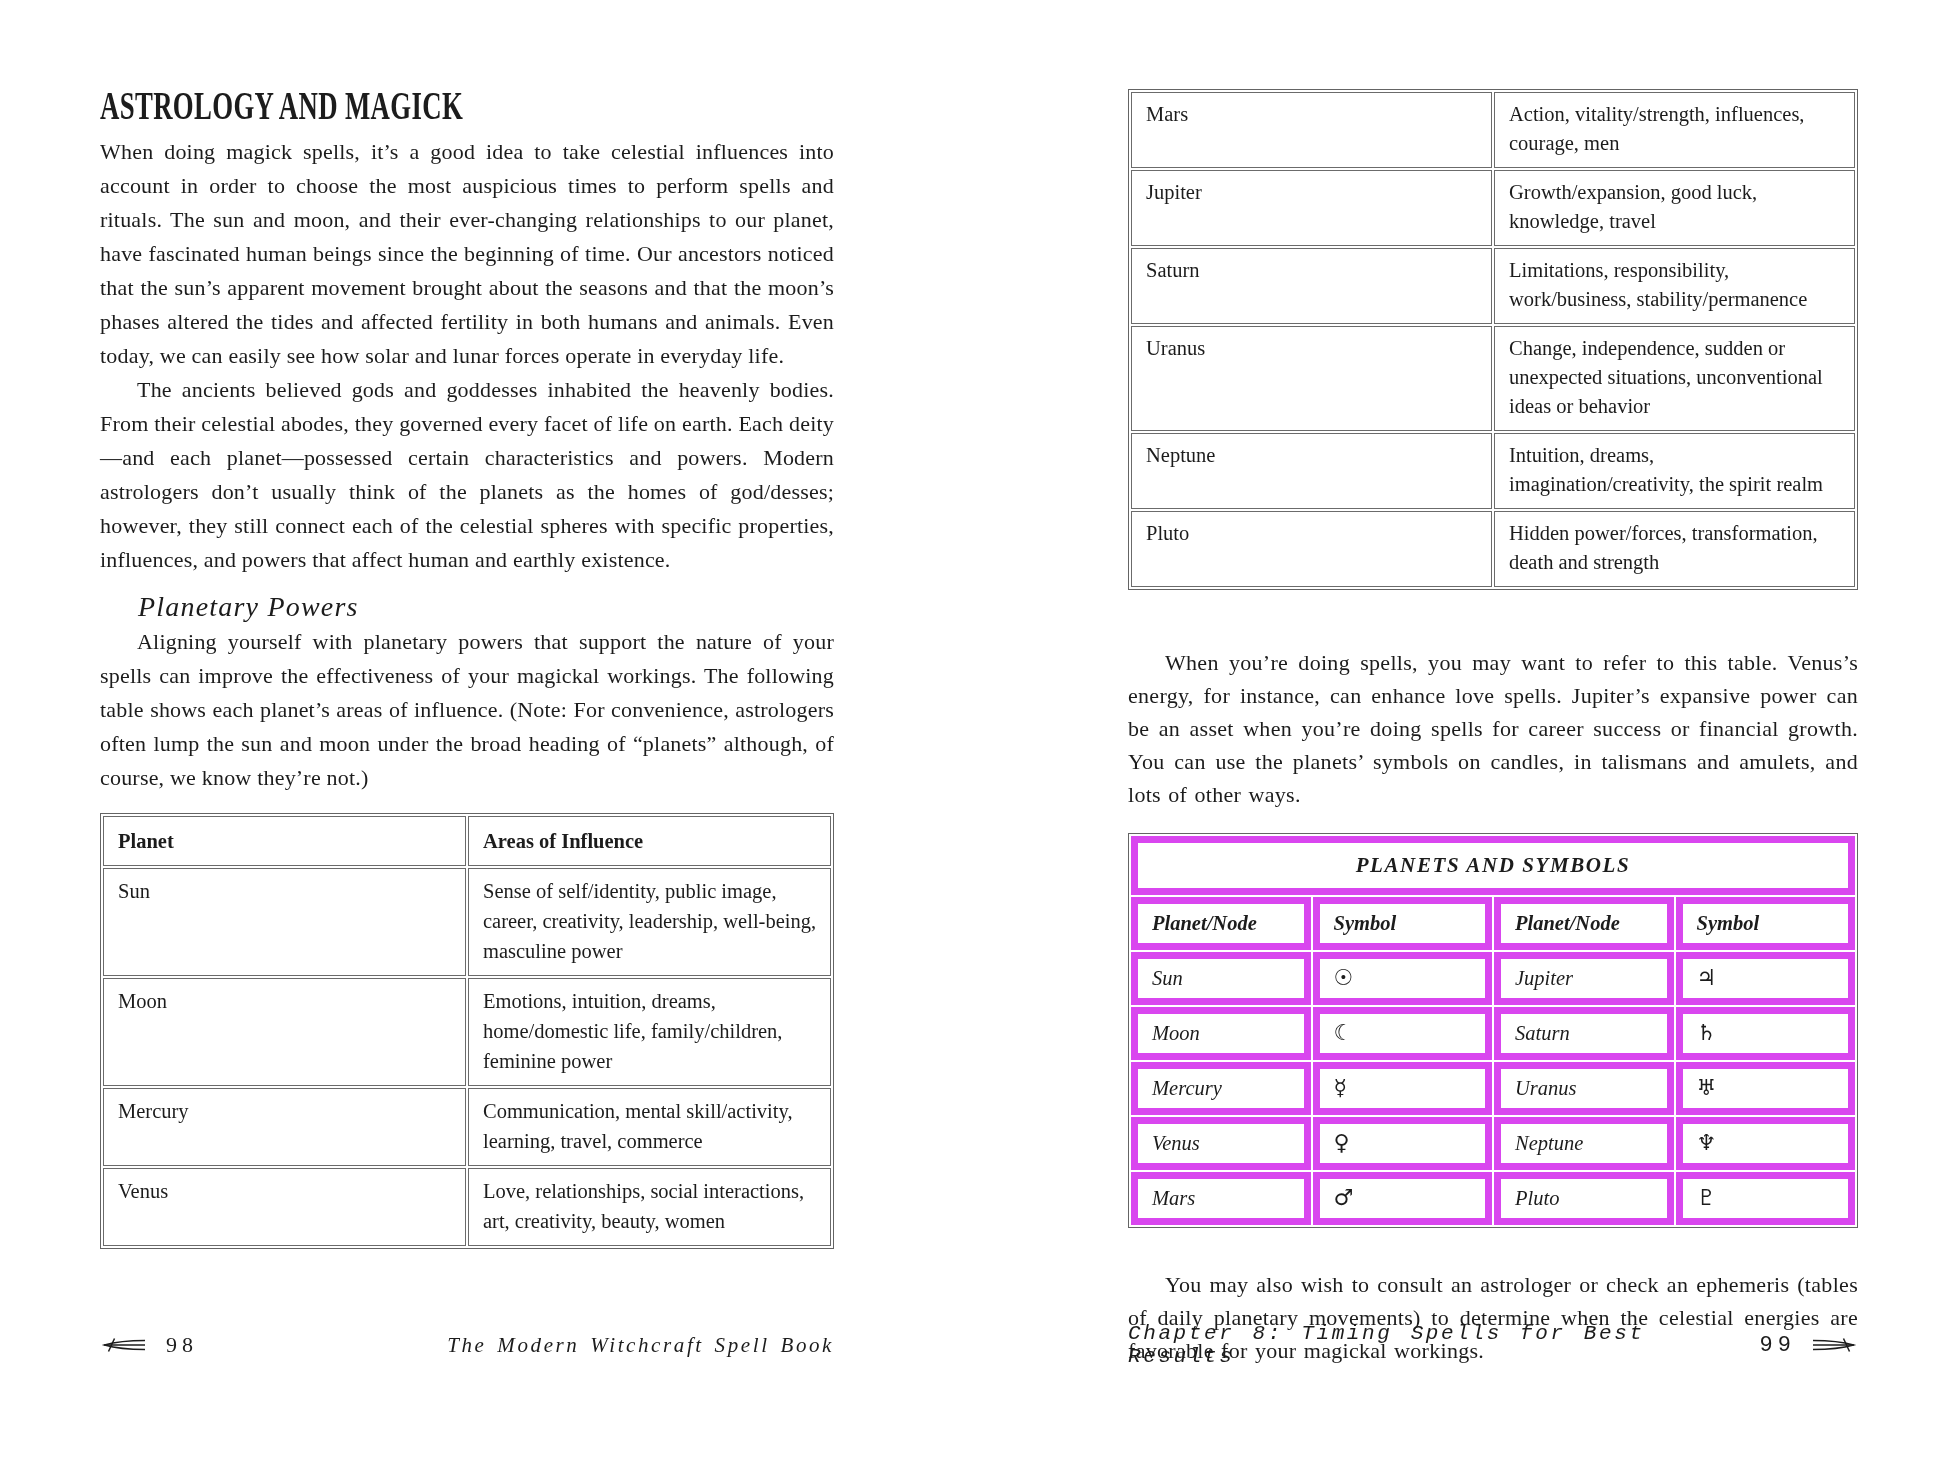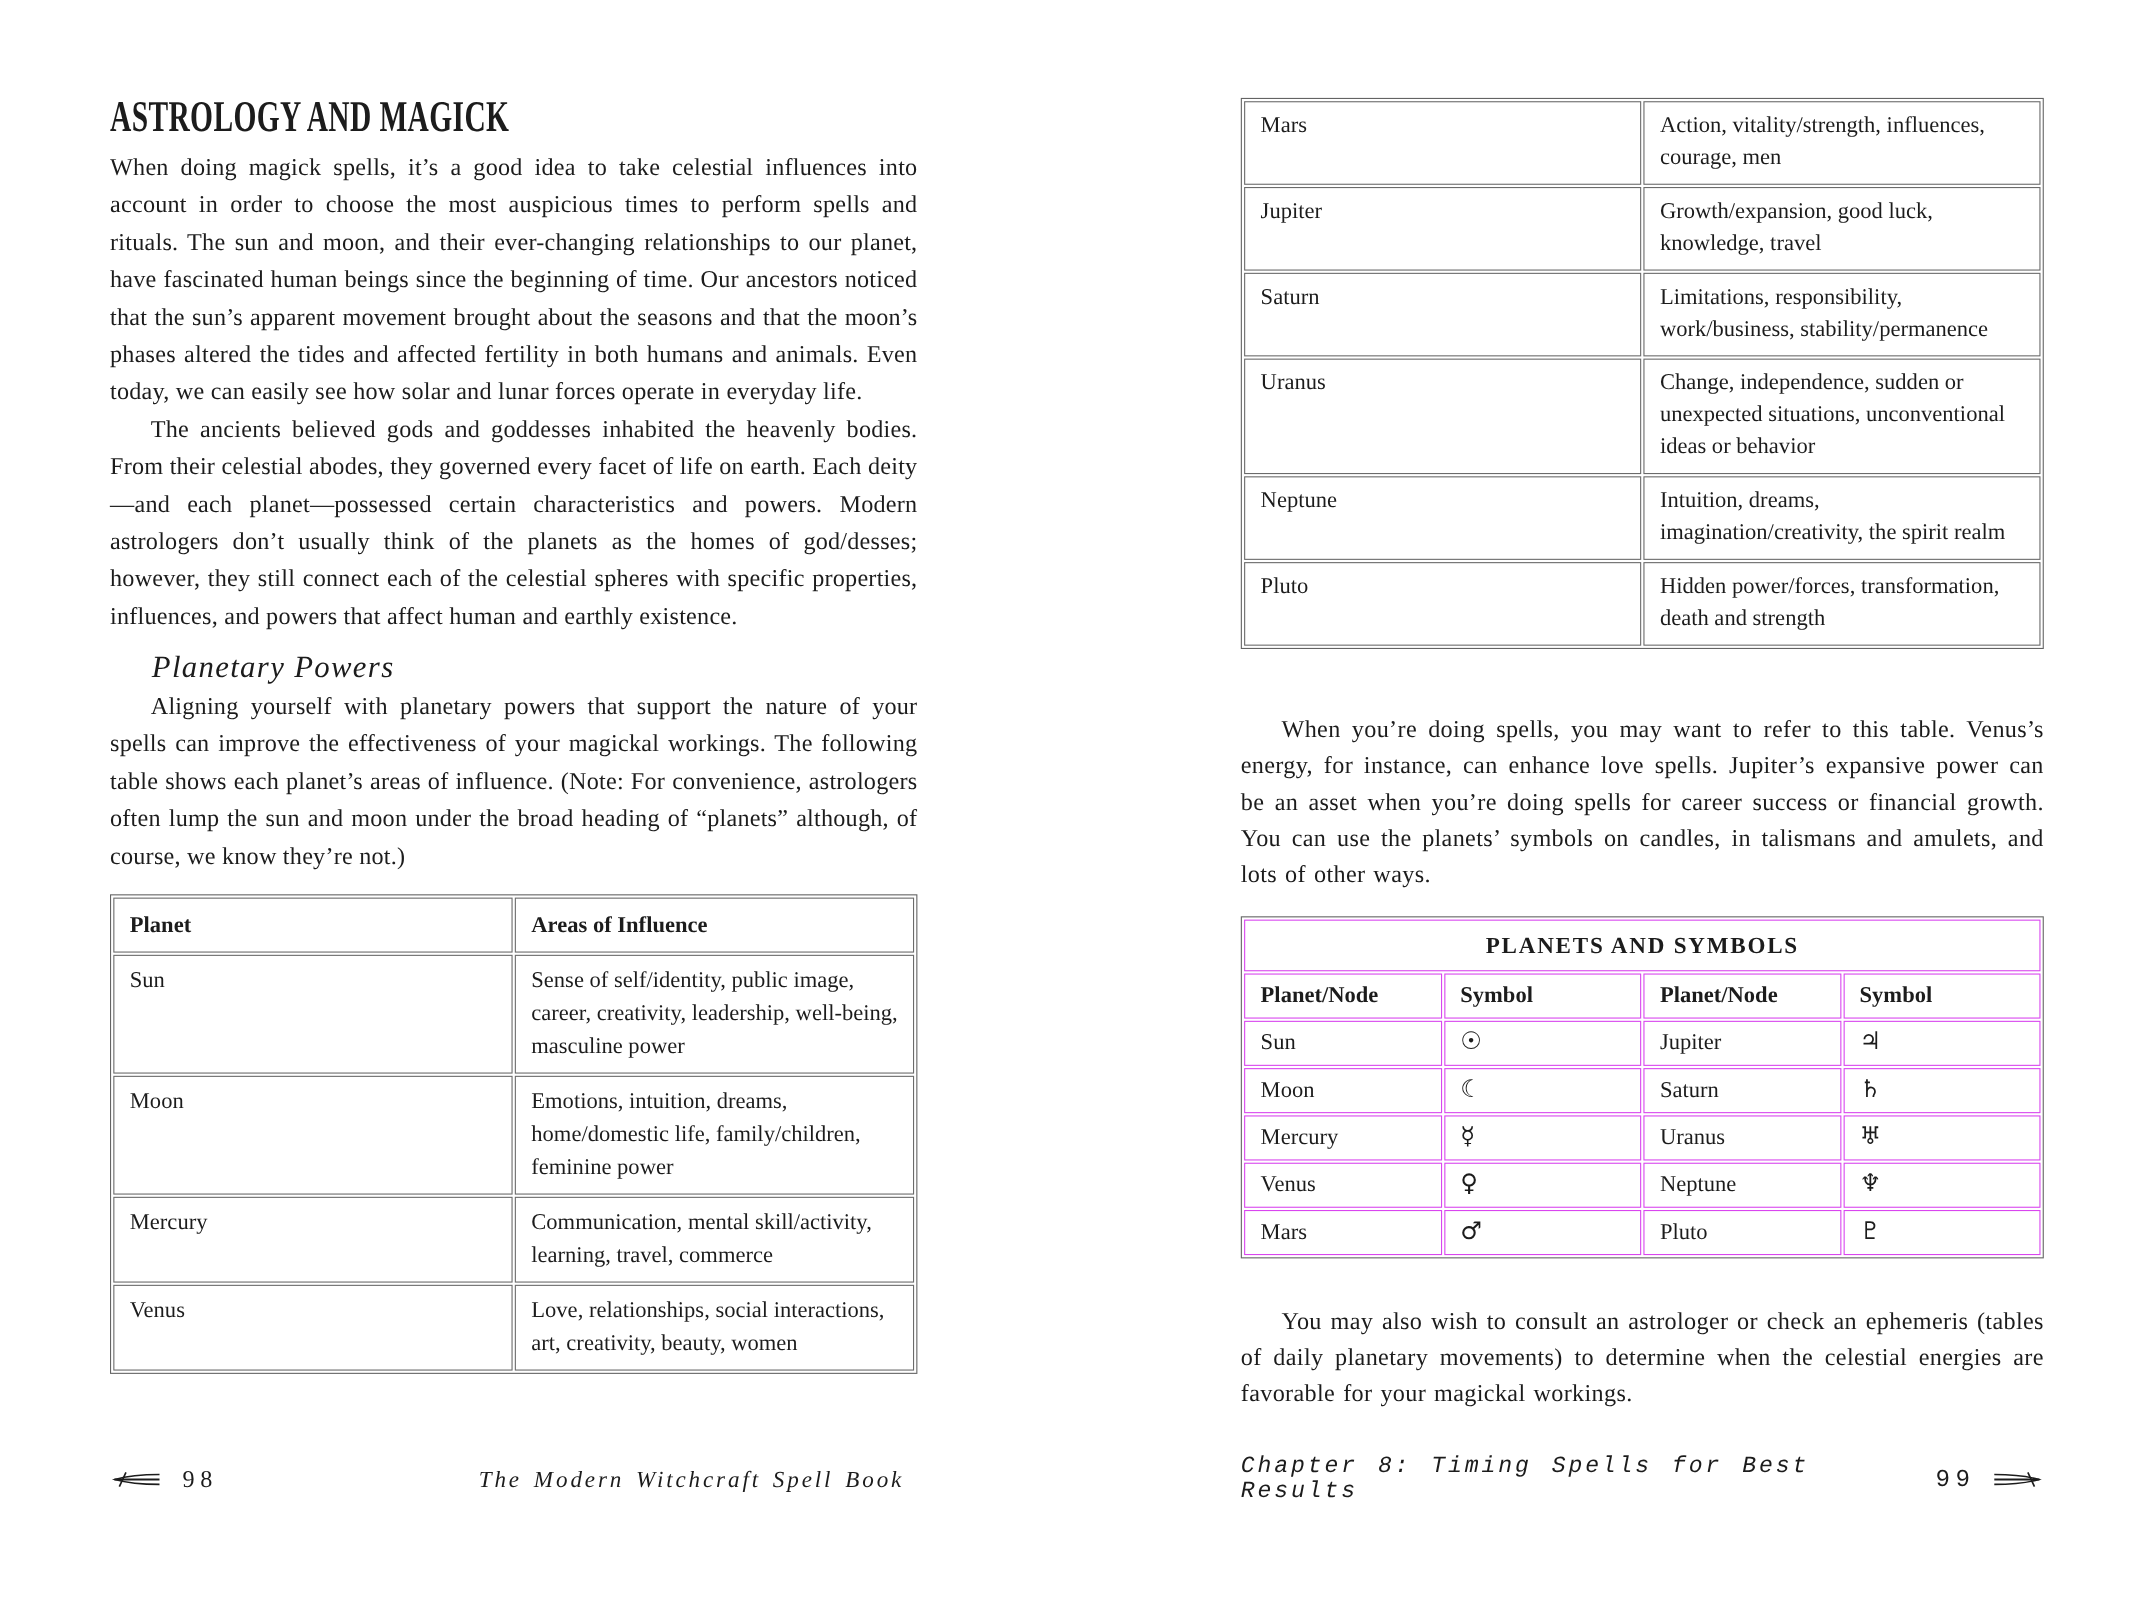--- a/index.html
+++ b/index.html
@@ -46,38 +46,38 @@
     font-size:20.5px; line-height:30px; padding:7px 12px 9px 14px;
     overflow:hidden;
   }
   .ptable th { font-weight:700; padding:9px 12px 9px 14px; }
   .page-right table.ptable { margin-top:0; }
   .page-right .ptable td { line-height:29px; }
 
   .para-after-table { margin-top:56px !important; }
   table.stable { margin-top:22px; }
   .stable th, .stable td {
-    border:1px solid #d946ef; vertical-align:middle; text-align:left;
-    font-size:20.5px; line-height:30px; padding:4px 12px 5px 14px;
+    border:7px solid #d946ef; vertical-align:middle; text-align:left;
+    font-size:20.5px; line-height:30px; padding:4px 12px 5px 14px;font-style:italic;
   }
   .stable th.table-title {
     text-align:center; font-weight:700; letter-spacing:1.6px;
     font-size:21px; padding:7px 0 8px 0;
   }
   .stable th { font-weight:700; }
   td.symbol-cell { font-family:"DejaVu Sans", sans-serif; font-size:22px; line-height:30px; }
   .para-after-stable { margin-top:40px !important; }
 
   
   .footer {
     position:absolute; top:1328px; height:34px;
     display:flex; align-items:center;
     font-size:21px; letter-spacing:2px;
   }
-  .footer-left  { left:100px; right:151px; }
+  .footer-left  { left:100px; right:139px; }
   .footer-right { left:155px; right:88px;font-family:Liberation Mono, monospace; }
   .pagenum { letter-spacing:5px; font-size:22px; }
   .footer-left .pagenum { margin-left:20px; }
   .footer-right .pagenum { margin-right:16px; }
   .footer .spacer { flex:1; }
   .running-title { font-style:italic; letter-spacing:2.6px; word-spacing:3px; }
   .ornament { display:inline-flex; align-items:center; }
   .ornament svg { display:block; }
   .ornament-right svg { transform:scaleX(-1); }
 </style>

